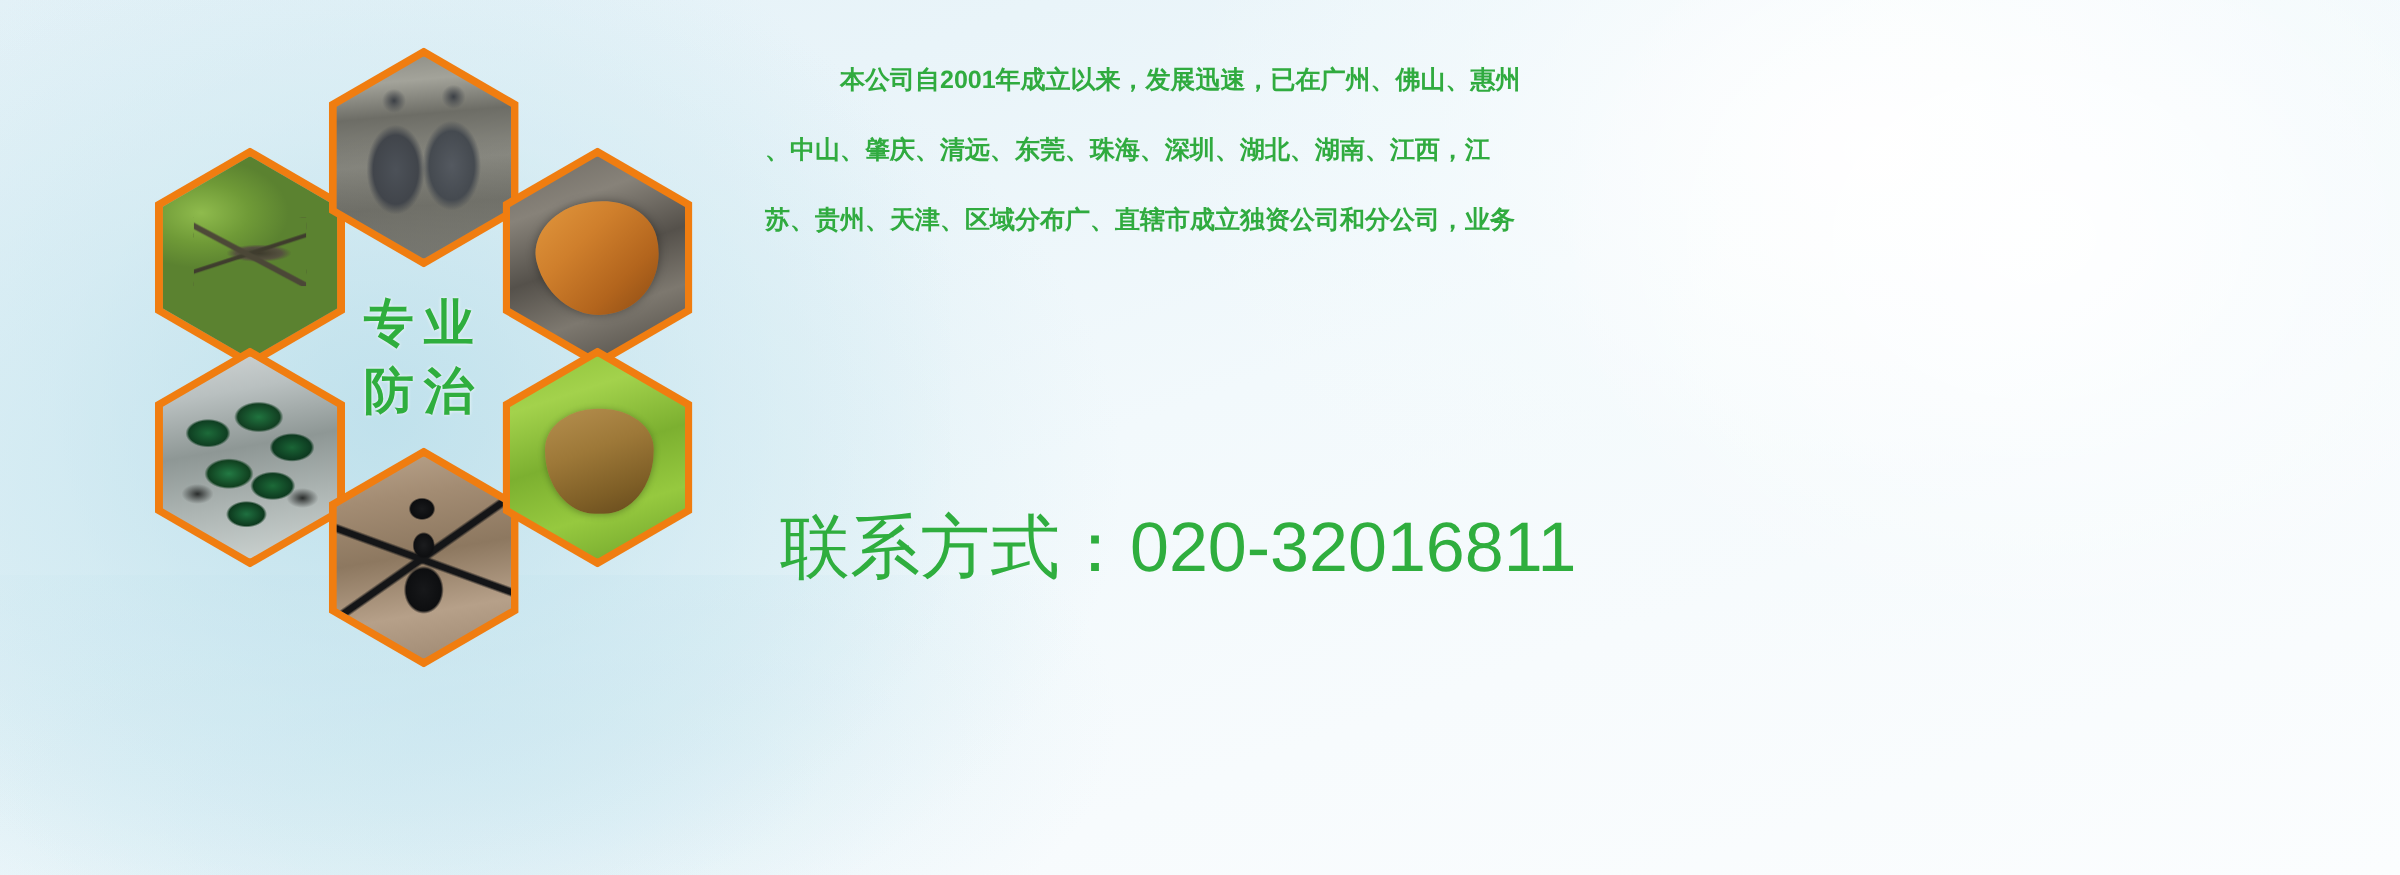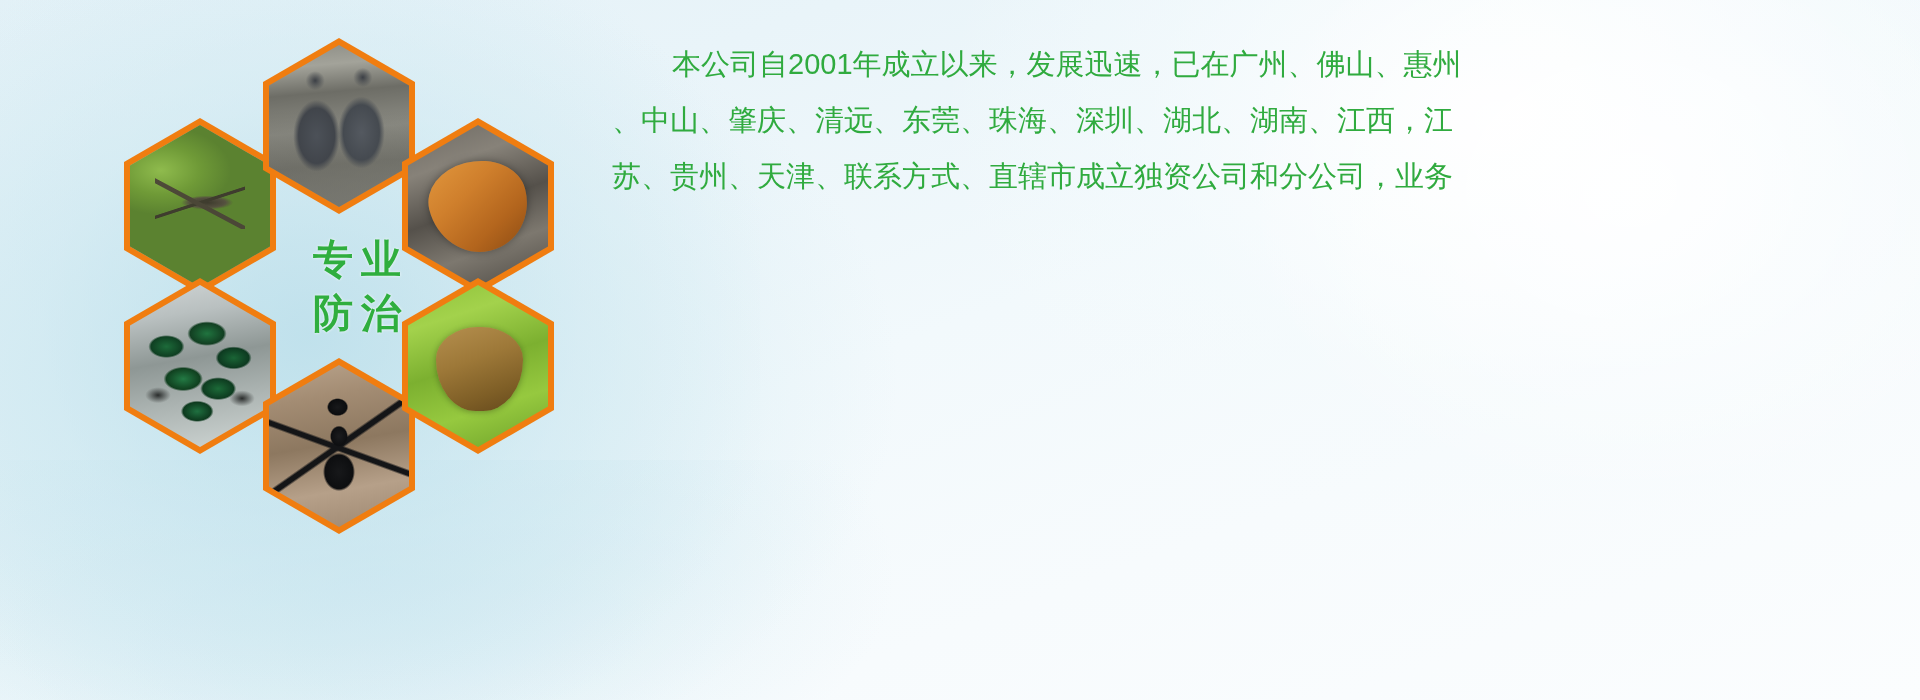--- a/index.html
+++ b/index.html
@@ -58,21 +58,21 @@
 
   
   #hex-mosquito   { left:38px;  top:108px; }
   #hex-rat        { left:177px; top:28px;  }
   #hex-cockroach  { left:316px; top:108px; }
   #hex-flies      { left:38px;  top:268px; }
   #hex-ant        { left:177px; top:348px; }
   #hex-stinkbug   { left:316px; top:268px; }
   #hex-center     { left:177px; top:188px; background:transparent; }
   #hex-center .inner { background:transparent; display:flex; flex-direction:column;
-                        align-items:flex-end; justify-content:center; gap:14px; }
+                        align-items:center; justify-content:center; gap:14px; }
   .hex-word {
     color:#2fae3e; font-weight:bold; font-size:40px; letter-spacing:8px;
     text-shadow:0 0 3px rgba(255,255,255,.9);
     line-height:1;
   }
 
   
   .img-mosquito {
     background:
       radial-gradient(ellipse 70px 44px at 22% 28%, #8fbb4d 0%, #6f9a37 55%, #5b8230 100%),
@@ -149,24 +149,24 @@
     background:linear-gradient(160deg,#b58f4e 0%, #9d7838 40%, #7e5e26 75%, #65491c 100%);
     box-shadow:0 1px 6px rgba(0,0,0,.3);
   }
 
   
   #copy {
     position:absolute; left:612px; top:36px; width:1300px;
   }
   #intro-paragraph {
     color:#30ab3f;
-    font-size:29px;
+    font-size:20px;
     line-height:56px;
     letter-spacing:0px;
-    font-weight:400;
+    font-weight:700;
   }
   #intro-paragraph .pline { display:block; white-space:nowrap; }
   #intro-paragraph .pline.first { text-indent:60px; }
 
   #contact-block {
     position:absolute; left:624px; top:400px; width:1296px;
   }
   .contact-line {
     color:#2fae3e;
     font-size:56px;
@@ -229,20 +229,21 @@
         <span class="hex-word">防治</span>
       </div>
     </div>
 
   </div>
 
   <div id="copy">
     <p id="intro-paragraph">
       <span class="pline first">本公司自2001年成立以来，发展迅速，已在广州、佛山、惠州</span>
       <span class="pline">、中山、肇庆、清远、东莞、珠海、深圳、湖北、湖南、江西，江</span>
-      <span class="pline">苏、贵州、天津、联系方式、直辖市成立独资公司和分公司，业务</span>
+      <span class="pline">苏、贵州、天津、区域分布广、直辖市成立独资公司和分公司，业务</span>
     </p>
   </div>
 
   <div id="contact-block">
+    <div class="contact-line" id="contact-phone-1">联系方式：020-32016811</div>
   </div>
 
 </div>
 
 </body></html>

